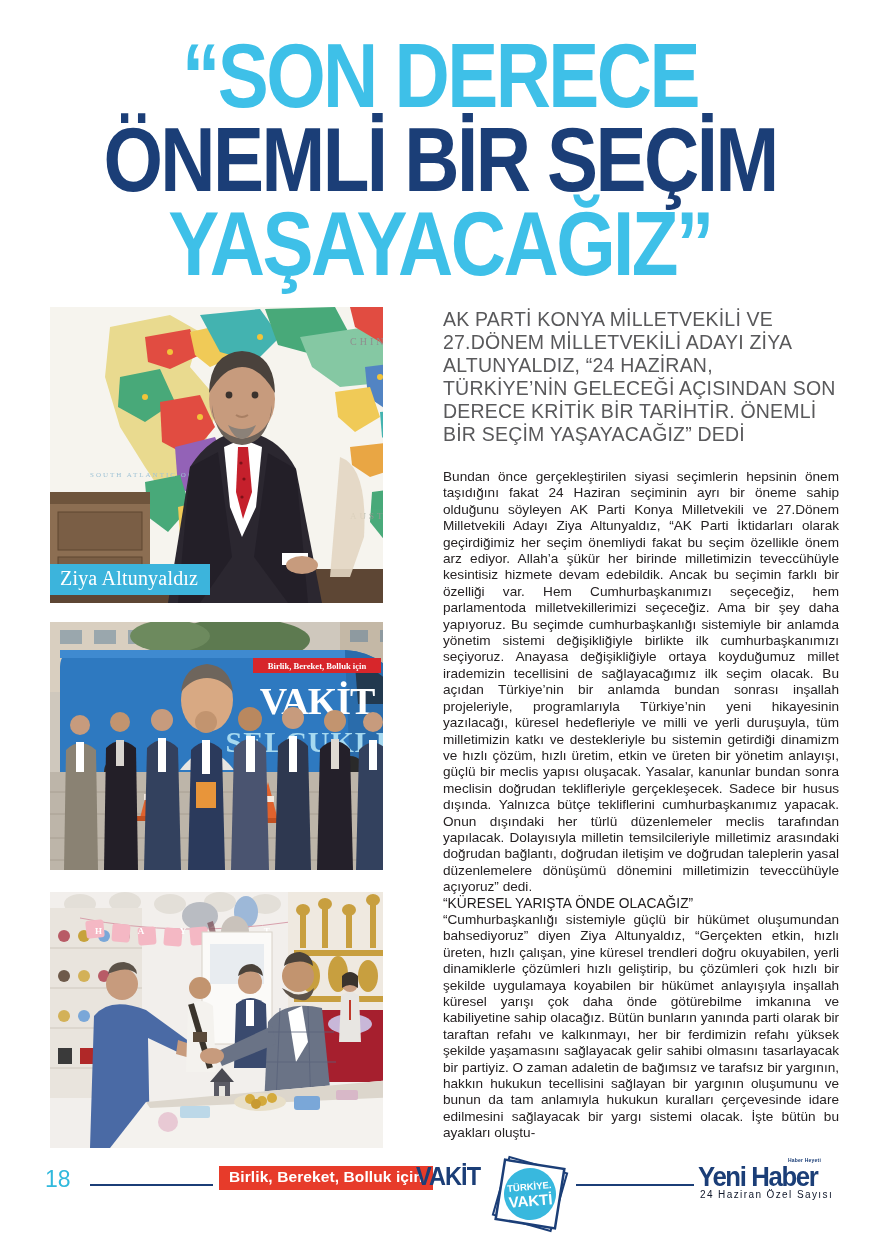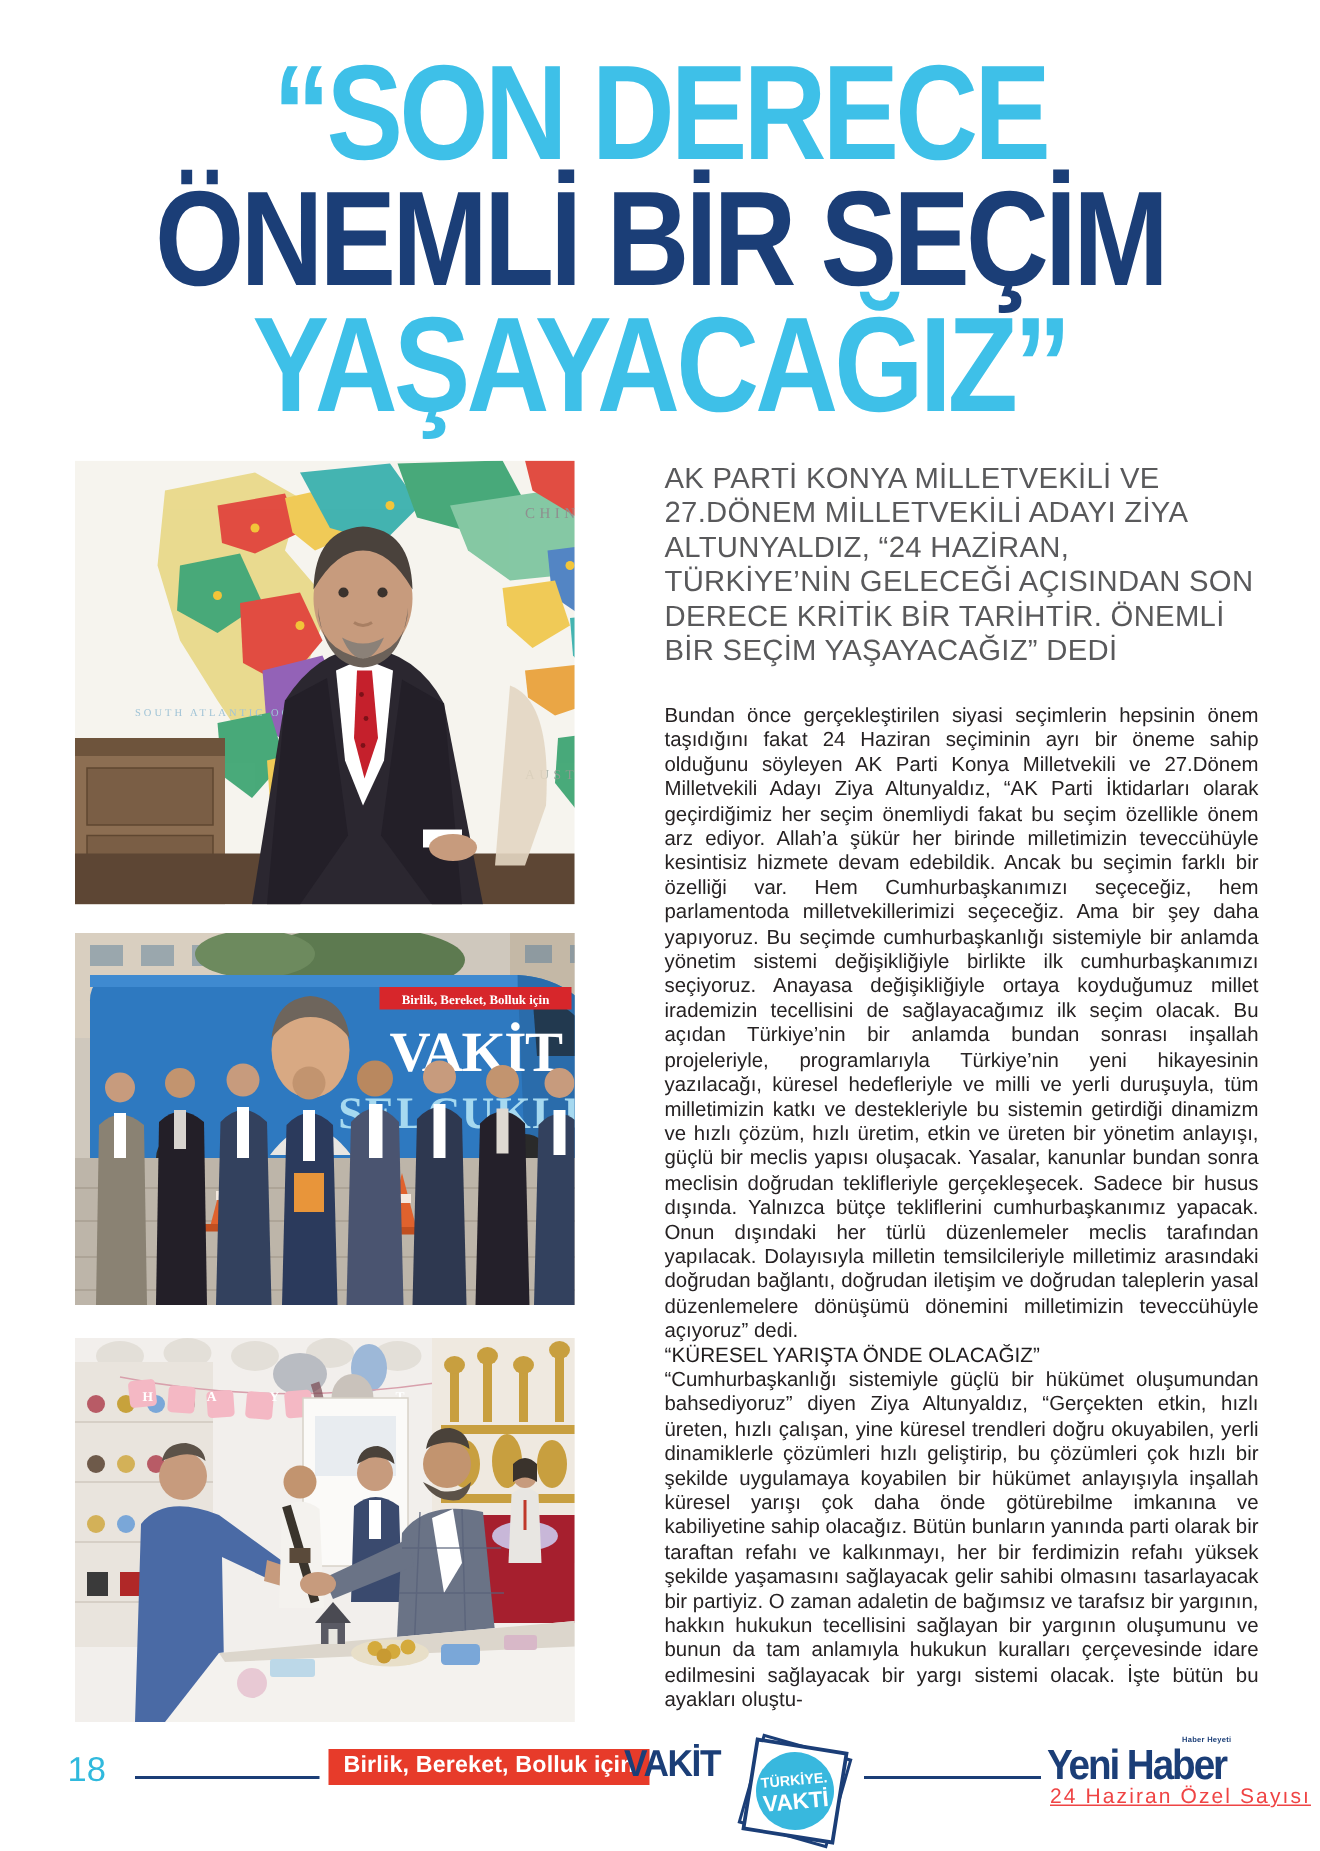--- a/index.html
+++ b/index.html
@@ -66,22 +66,22 @@
   .yenihaber{position:absolute;left:698px;top:0;width:140px;}
   .yh-tagline{
     position:absolute;left:90px;top:1px;color:#1b3e77;font-size:5px;font-weight:bold;
     letter-spacing:.2px;
   }
   .yh-logo{
     position:absolute;left:0;top:5px;color:#1b3e77;font-weight:800;font-size:28px;
     letter-spacing:-1.5px;transform:scaleX(.92);transform-origin:0 0;white-space:nowrap;
   }
   .yh-issue{
-    position:absolute;left:2px;top:33px;color:#ef4444;font-size:14px;
-    letter-spacing:1.4px;white-space:nowrap;text-decoration:underline;
+    position:absolute;left:2px;top:33px;color:#0f172a;font-size:10px;
+    letter-spacing:1.4px;white-space:nowrap;
   }
 </style>
 </head>
 <body>
 
 <div class="page">
 
   <header class="headline">
     <div class="hl-light">“SON DERECE</div>
     <div class="hl-dark">ÖNEMLİ BİR SEÇİM</div>
@@ -143,20 +143,21 @@
         <path d="M162,98 Q166,136 192,138 Q218,136 222,98 Q222,126 192,132 Q162,126 162,98 Z" fill="#6b6159"></path>
         <path d="M178,118 q14,8 28,0 q-6,14 -14,14 q-8,0 -14,-14 Z" fill="#8b8178"></path>
         <circle cx="179" cy="88" r="3.4" fill="#3a322d"></circle>
           <circle cx="205" cy="88" r="3.4" fill="#3a322d"></circle>
         <path d="M186,108 q6,4 12,0" stroke="#a87f63" stroke-width="2" fill="none"></path>
 
         <rect x="232" y="246" width="26" height="12" fill="#ffffff"></rect>
         <ellipse cx="252" cy="258" rx="16" ry="9" fill="#c79b7d"></ellipse>
       </g>
     </svg>
+    <figcaption class="caption-box">Ziya Altunyaldız</figcaption>
   </figure>
 
   <figure class="photo" id="photo2" style="margin:0">
     <svg width="377" height="248" viewBox="0 0 377 248">
       <rect width="377" height="248" fill="#cfc8bd"></rect>
 
       <rect x="0" y="0" width="130" height="70" fill="#d9cfc0"></rect>
       <rect x="10" y="8" width="22" height="14" fill="#9aa7ad"></rect>
         <rect x="44" y="8" width="22" height="14" fill="#9aa7ad"></rect>
         <rect x="78" y="8" width="22" height="14" fill="#9aa7ad"></rect>

